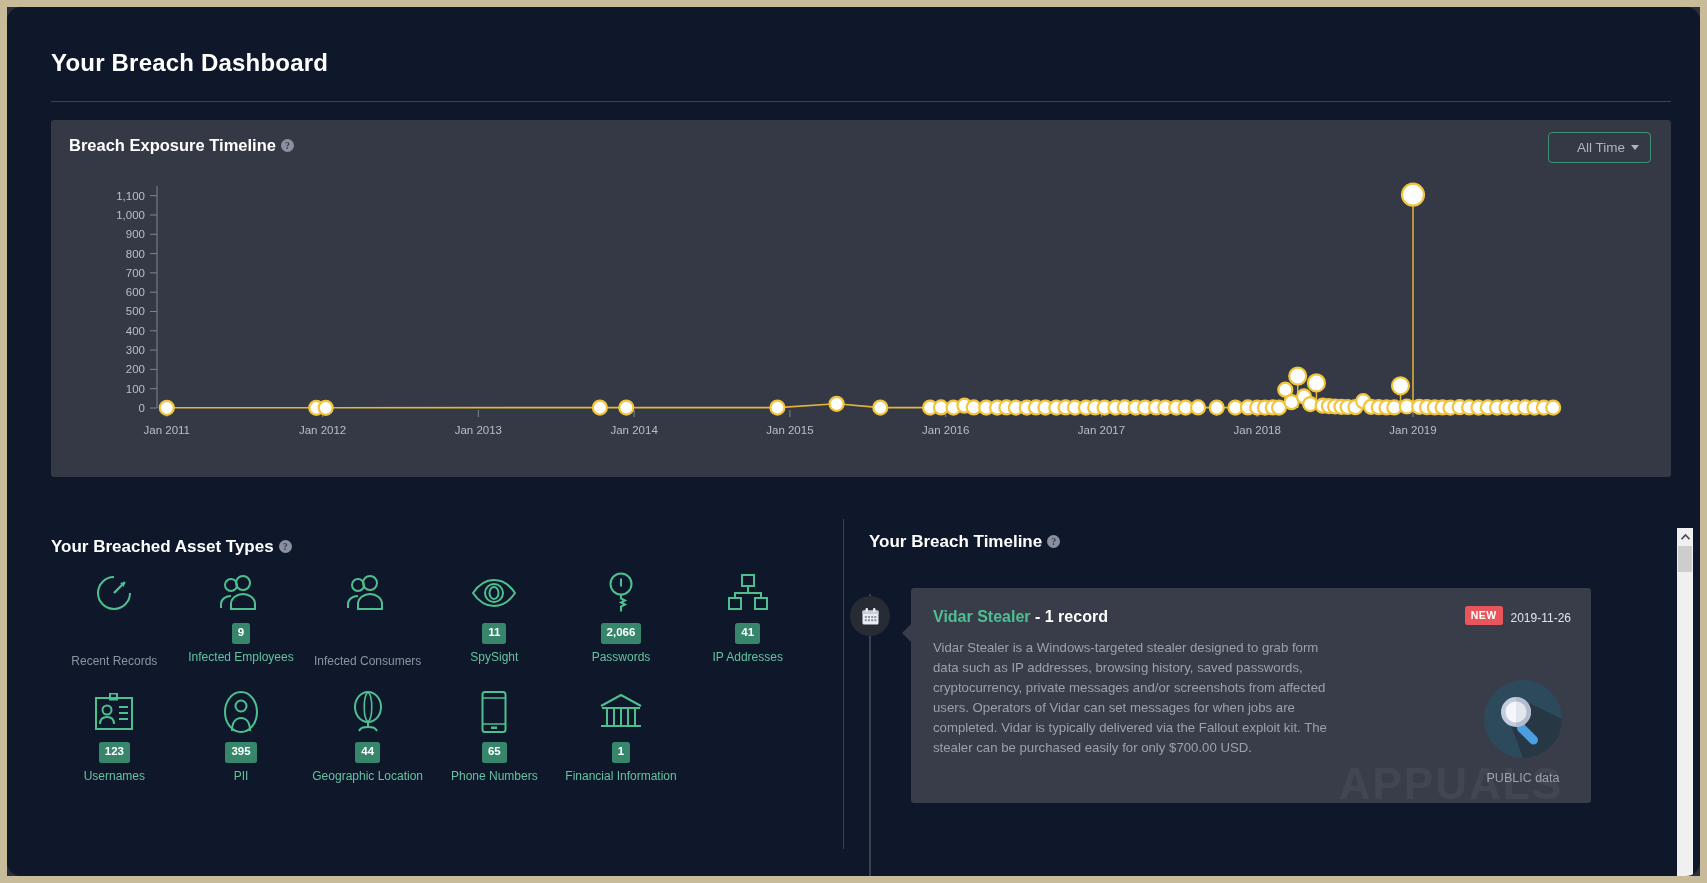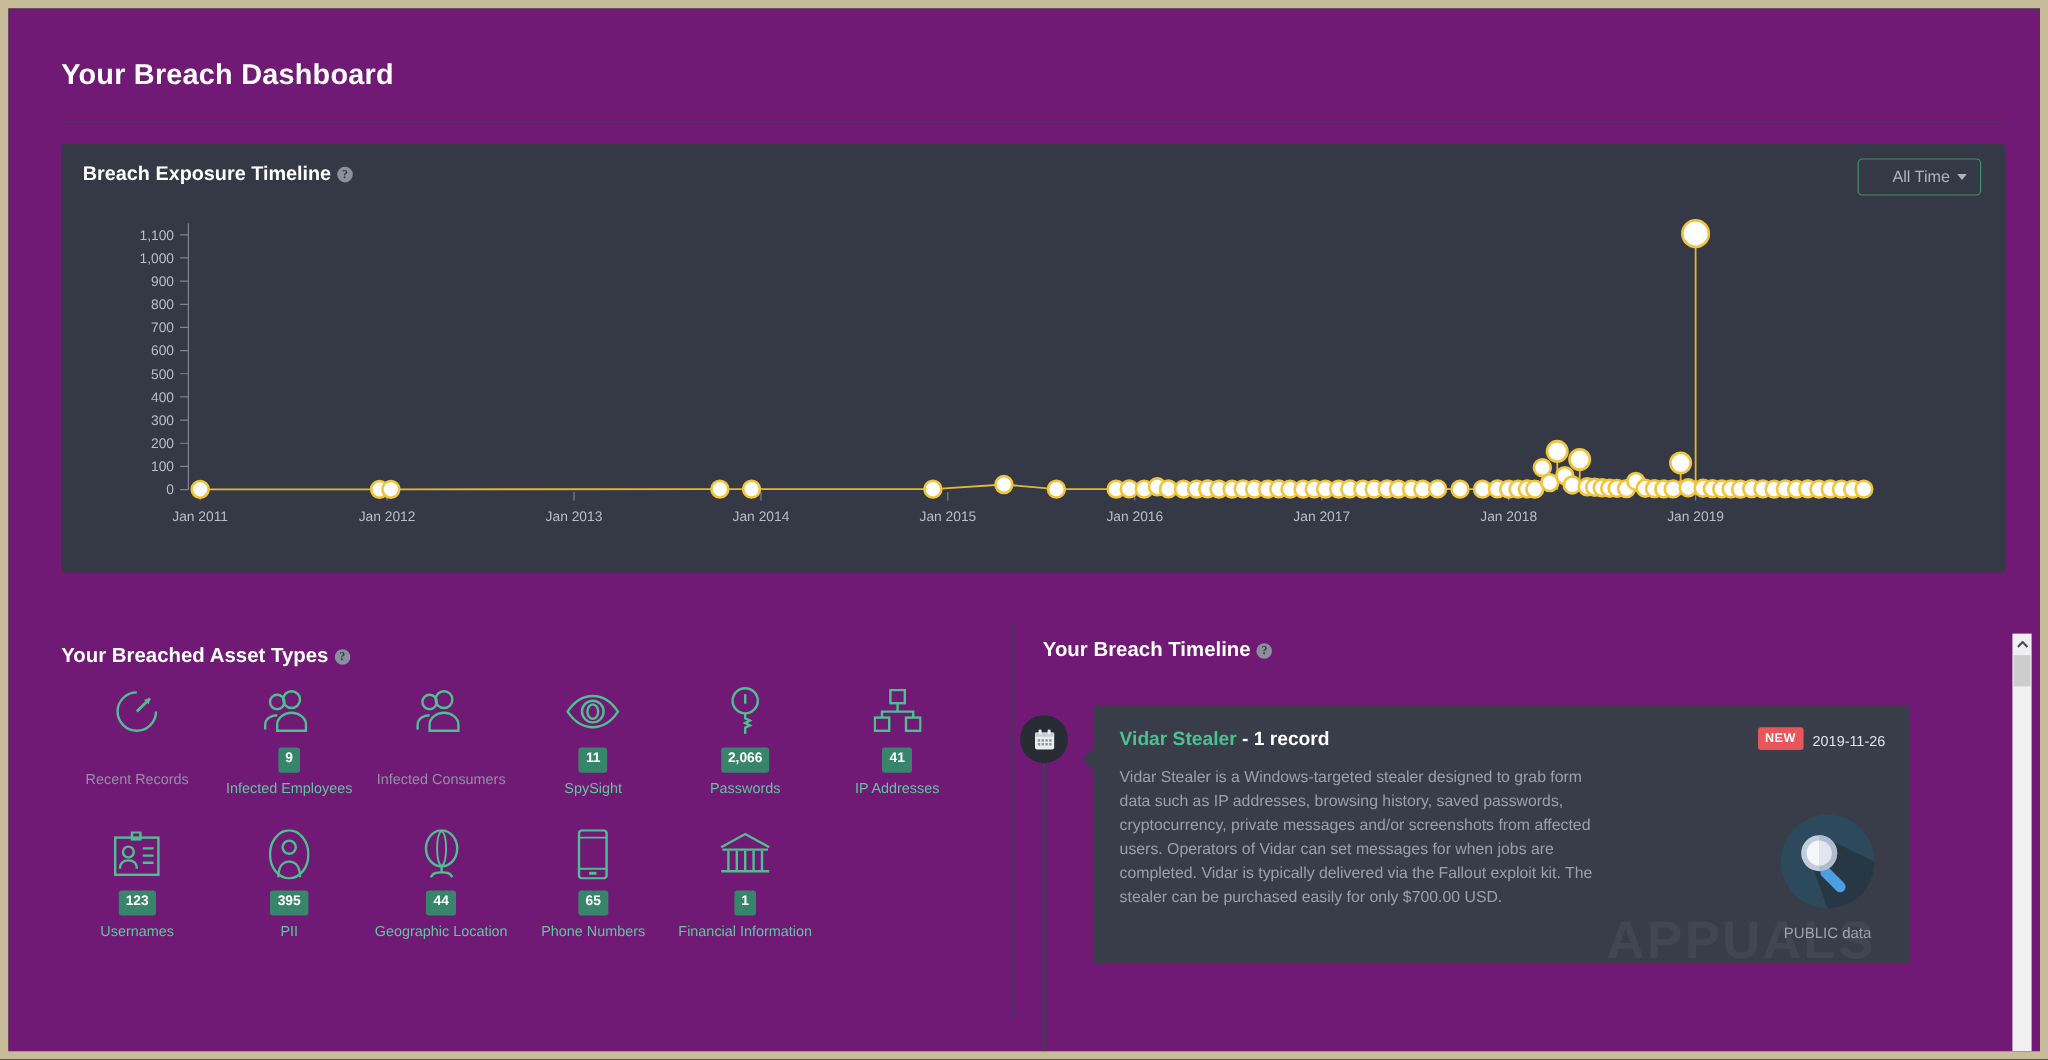--- a/index.html
+++ b/index.html
@@ -11,22 +11,23 @@
   }
   #screen {
     position: relative;
     width: 1707px; height: 883px;
     background: #2b2f3a;
     border: 7px solid #c8bb9a;
     overflow: hidden;
   }
   #page {
     position: absolute; inset: 0;
-    background: #701a75;
+    background: #0f172a;
     overflow: hidden;
+    border-radius: 14px;
   }
 
   
   .page-title {
     position: absolute; left: 44px; top: 42px;
     font-size: 24px; font-weight: bold; color: #ffffff;
     letter-spacing: .2px;
   }
   .title-rule {
     position: absolute; left: 44px; top: 94px; width: 1620px; height: 1px;
@@ -90,21 +91,21 @@
     cursor: pointer; height: 105px;
   }
   .asset .glyph { height: 48px; display: flex; align-items: center; justify-content: center; }
   .asset .badge {
     margin-top: 6px; background: #37866c; color: #ffffff;
     font-size: 11.5px; font-weight: bold; line-height: 1;
     padding: 4px 6px 5px; border-radius: 2.5px; min-width: 18px; text-align: center;
   }
   .asset .badge.hidden { visibility: hidden; }
   .asset .lbl { margin-top: 6px; font-size: 12px; color: #63c49f; white-space: nowrap; }
-  .asset.no-badge .lbl { color: #8d93a0; margin-top: 10px; }
+  .asset.no-badge .lbl { color: #8d93a0; margin-top: 22px; }
 
   .vdiv { position: absolute; left: 836px; top: 512px; width: 1px; height: 330px; background: #3c4150; }
 
   
   .timeline { position: absolute; left: 862px; top: 525px; width: 780px; }
   .tl-rail { position: absolute; left: 0; top: 62px; width: 2px; height: 300px; background: #3c4150; }
   .tl-entry { position: absolute; left: 0; top: 42px; width: 780px; }
   .tl-dot {
     position: absolute; left: -19px; top: 22px;
     width: 40px; height: 40px; border-radius: 50%;

